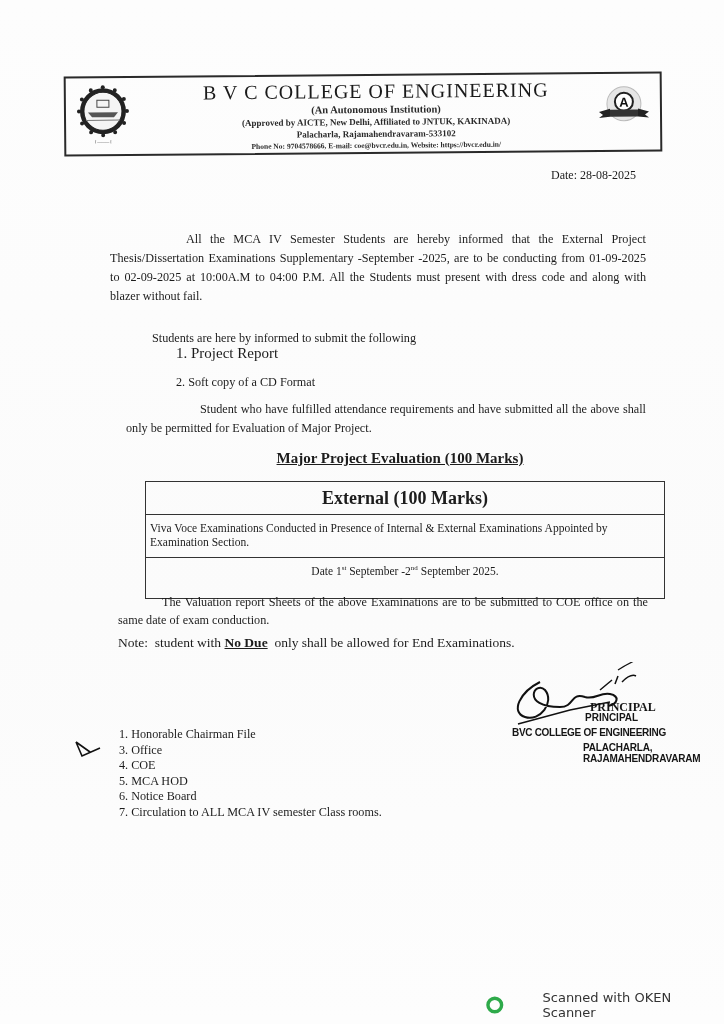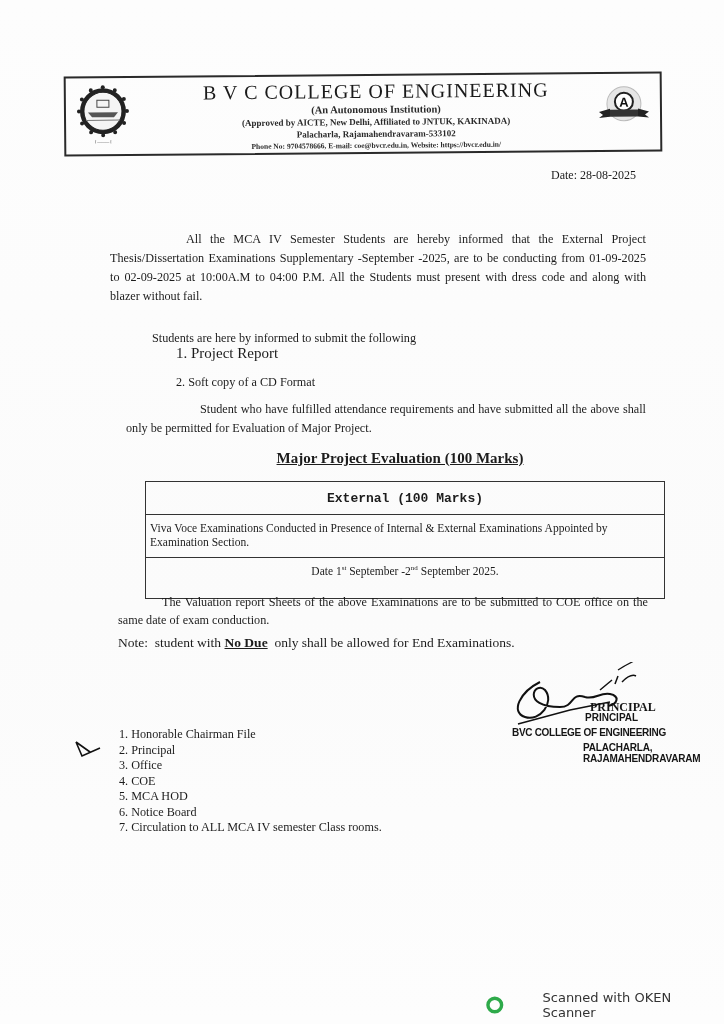--- a/index.html
+++ b/index.html
@@ -36,21 +36,21 @@
   .li1 { left: 176px; top: 344px; font-size: 15px; }
   .li2 { left: 176px; top: 373px; font-size: 12.2px; }
   .p3 { left: 126px; top: 400px; width: 520px; text-indent: 74px; }
 
   .eval-title { position: absolute; left: 0; width: 800px; top: 450px; text-align: center;
     font-weight: bold; font-size: 15px; text-decoration: underline; }
 
   .eval-table { position: absolute; left: 145px; top: 481px; width: 520px; border: 1.5px solid #333;
     border-collapse: collapse; font-size: 11.5px; }
   .eval-table td { border: 1.5px solid #333; padding: 2px 4px; }
-  .th-cell { text-align: center; font-weight: bold; font-size: 13px; height: 28px; font-family: Liberation Mono, monospace; }
+  .th-cell { text-align: center; font-weight: bold; font-size: 18px; height: 28px; }
   .viva-cell { height: 34px; line-height: 14px; vertical-align: top; padding-top: 6px !important; }
   .date-cell { text-align: center; height: 32px; vertical-align: top; padding-top: 6px !important; }
   sup { font-size: 7px; }
 
   .p4 { left: 118px; top: 593px; width: 530px; text-indent: 44px; font-size: 12.2px; line-height: 18px; }
   .note { position: absolute; left: 118px; top: 635px; font-size: 13.5px; }
   .note b { text-decoration: underline; }
 
   .sign { position: absolute; left: 500px; top: 662px; width: 220px; height: 110px; }
   .sign-principal1 { position: absolute; left: 590px; top: 700px; font-size: 12px; font-weight: bold; color: #151515; }
@@ -152,21 +152,20 @@
   <div class="sign-principal2">PRINCIPAL</div>
   <div class="sign-college">BVC COLLEGE OF ENGINEERING</div>
   <div class="sign-place">PALACHARLA, RAJAMAHENDRAVARAM</div>
 
   <svg class="tick" viewBox="0 0 28 24">
     <path d="M2 4 L 8 18 L 26 10 M 2 4 L 16 14" fill="none" stroke="#111" stroke-width="1.6"></path>
   </svg>
 
   <div class="copy">
     <div>1. Honorable Chairman File</div>
-    <div>2. Principal</div>
     <div>3. Office</div>
     <div>4. COE</div>
     <div>5. MCA HOD</div>
     <div>6. Notice Board</div>
     <div>7. Circulation to ALL MCA IV semester Class rooms.</div>
   </div>
 
   <div class="watermark">
     <svg class="wm-icon" viewBox="0 0 20 20">
       <circle cx="9" cy="10" r="7" fill="none" stroke="#2eaa4a" stroke-width="3.5"></circle>

